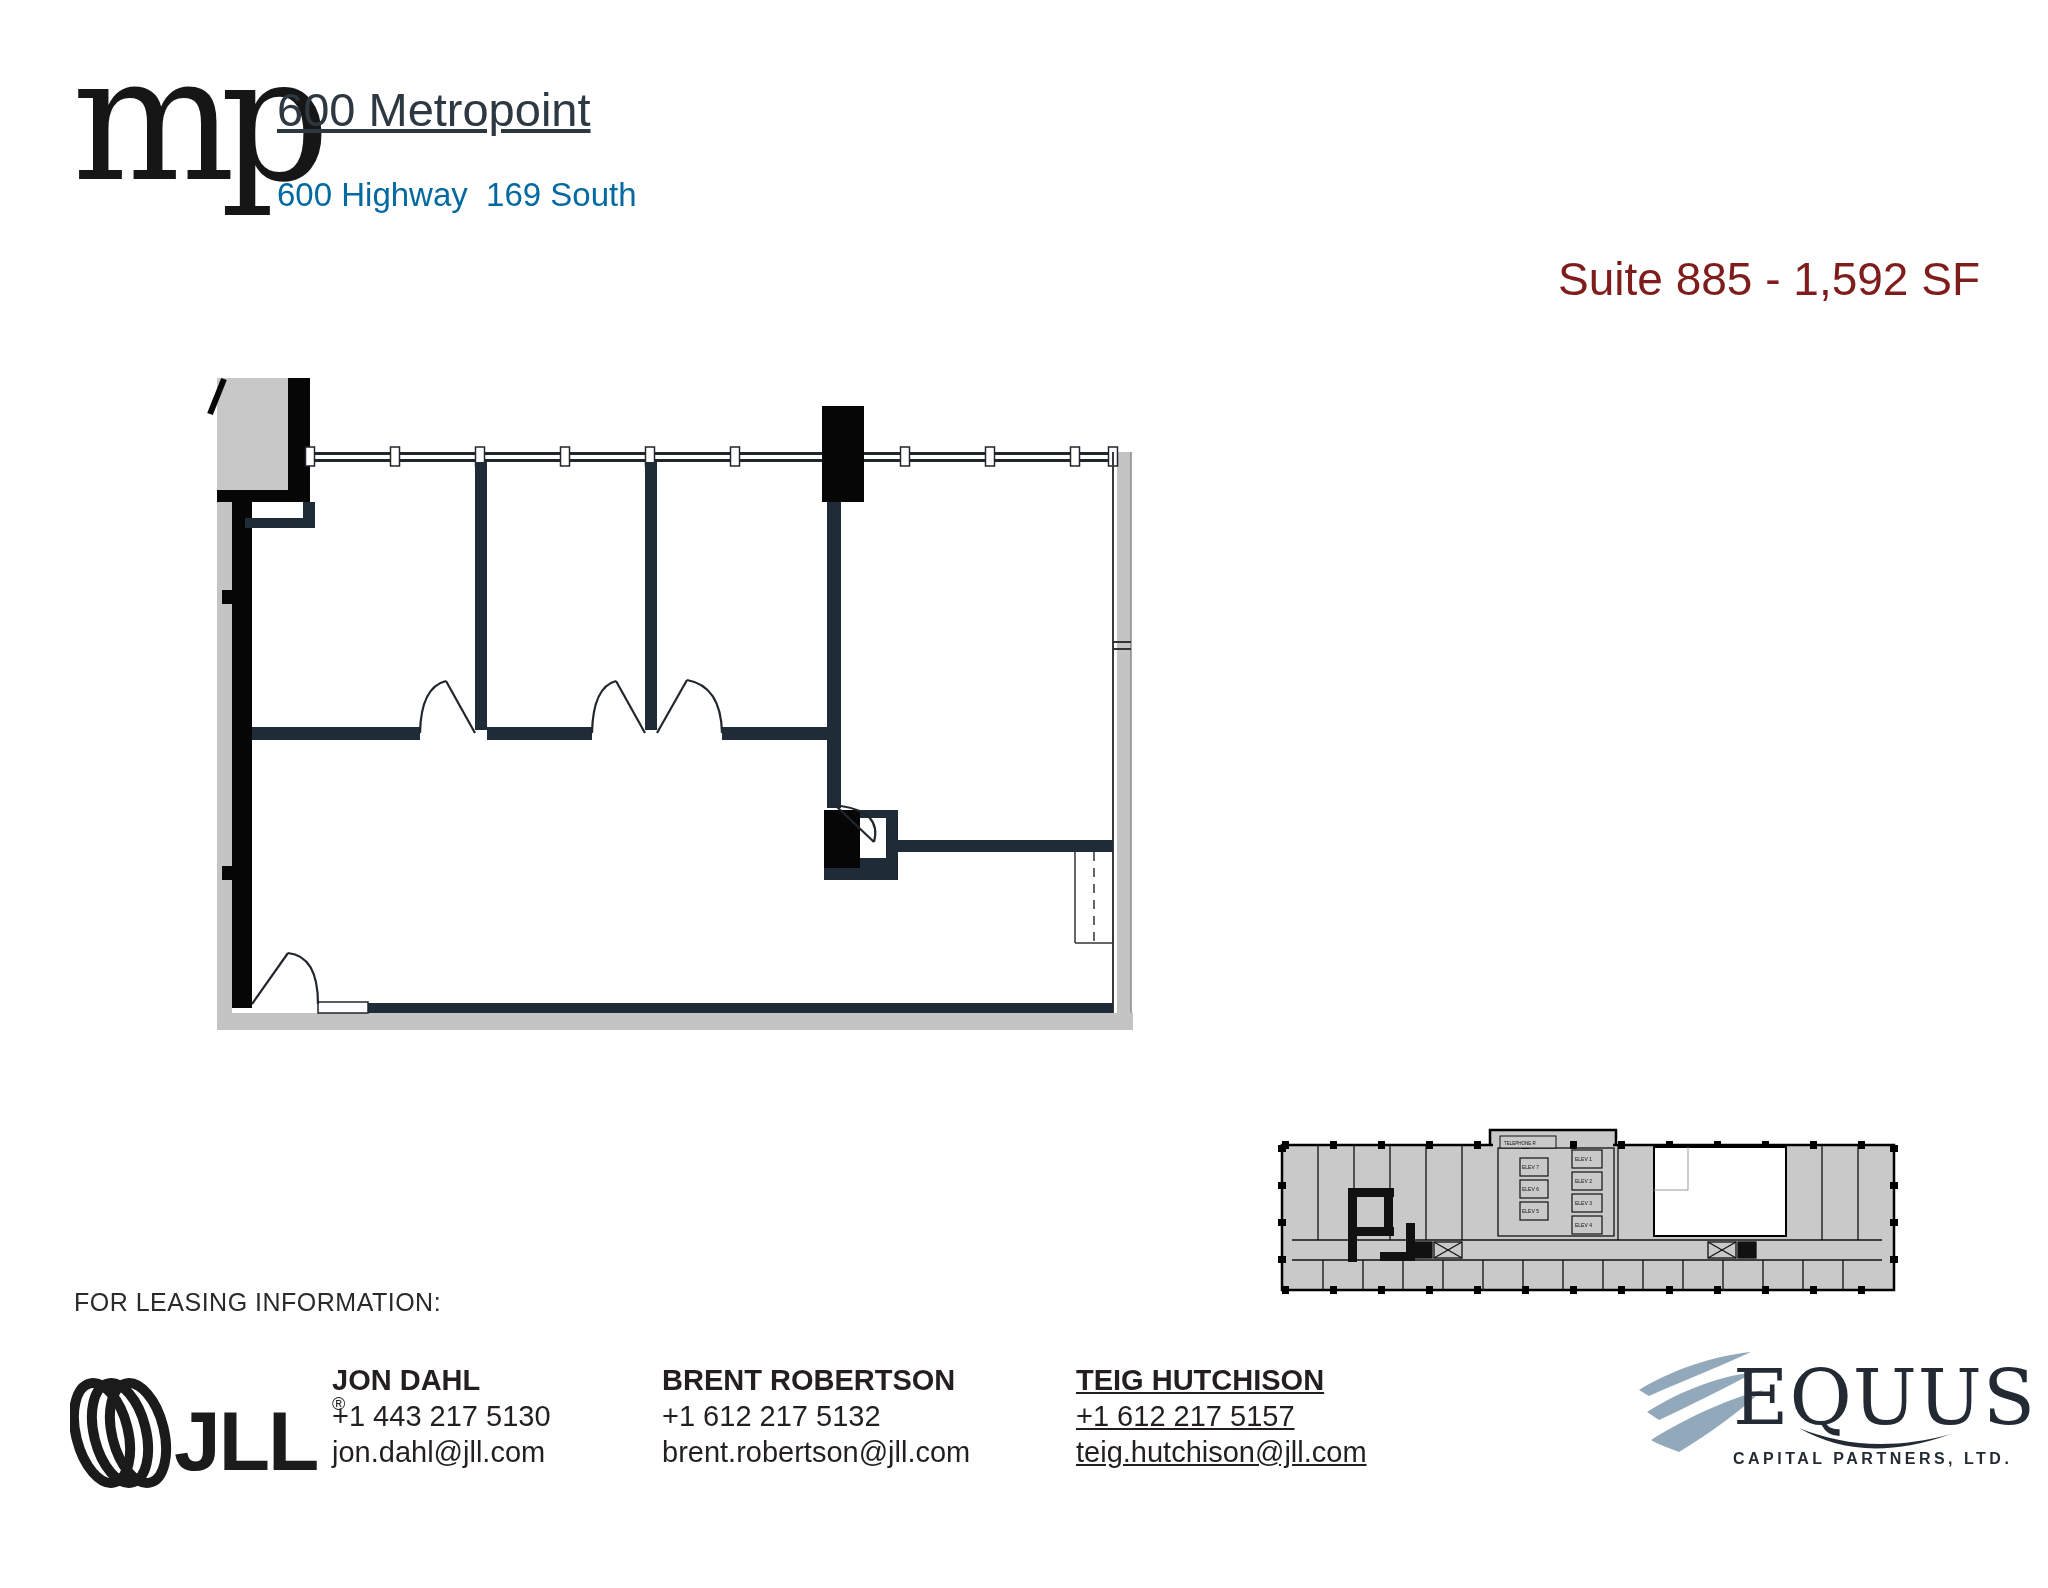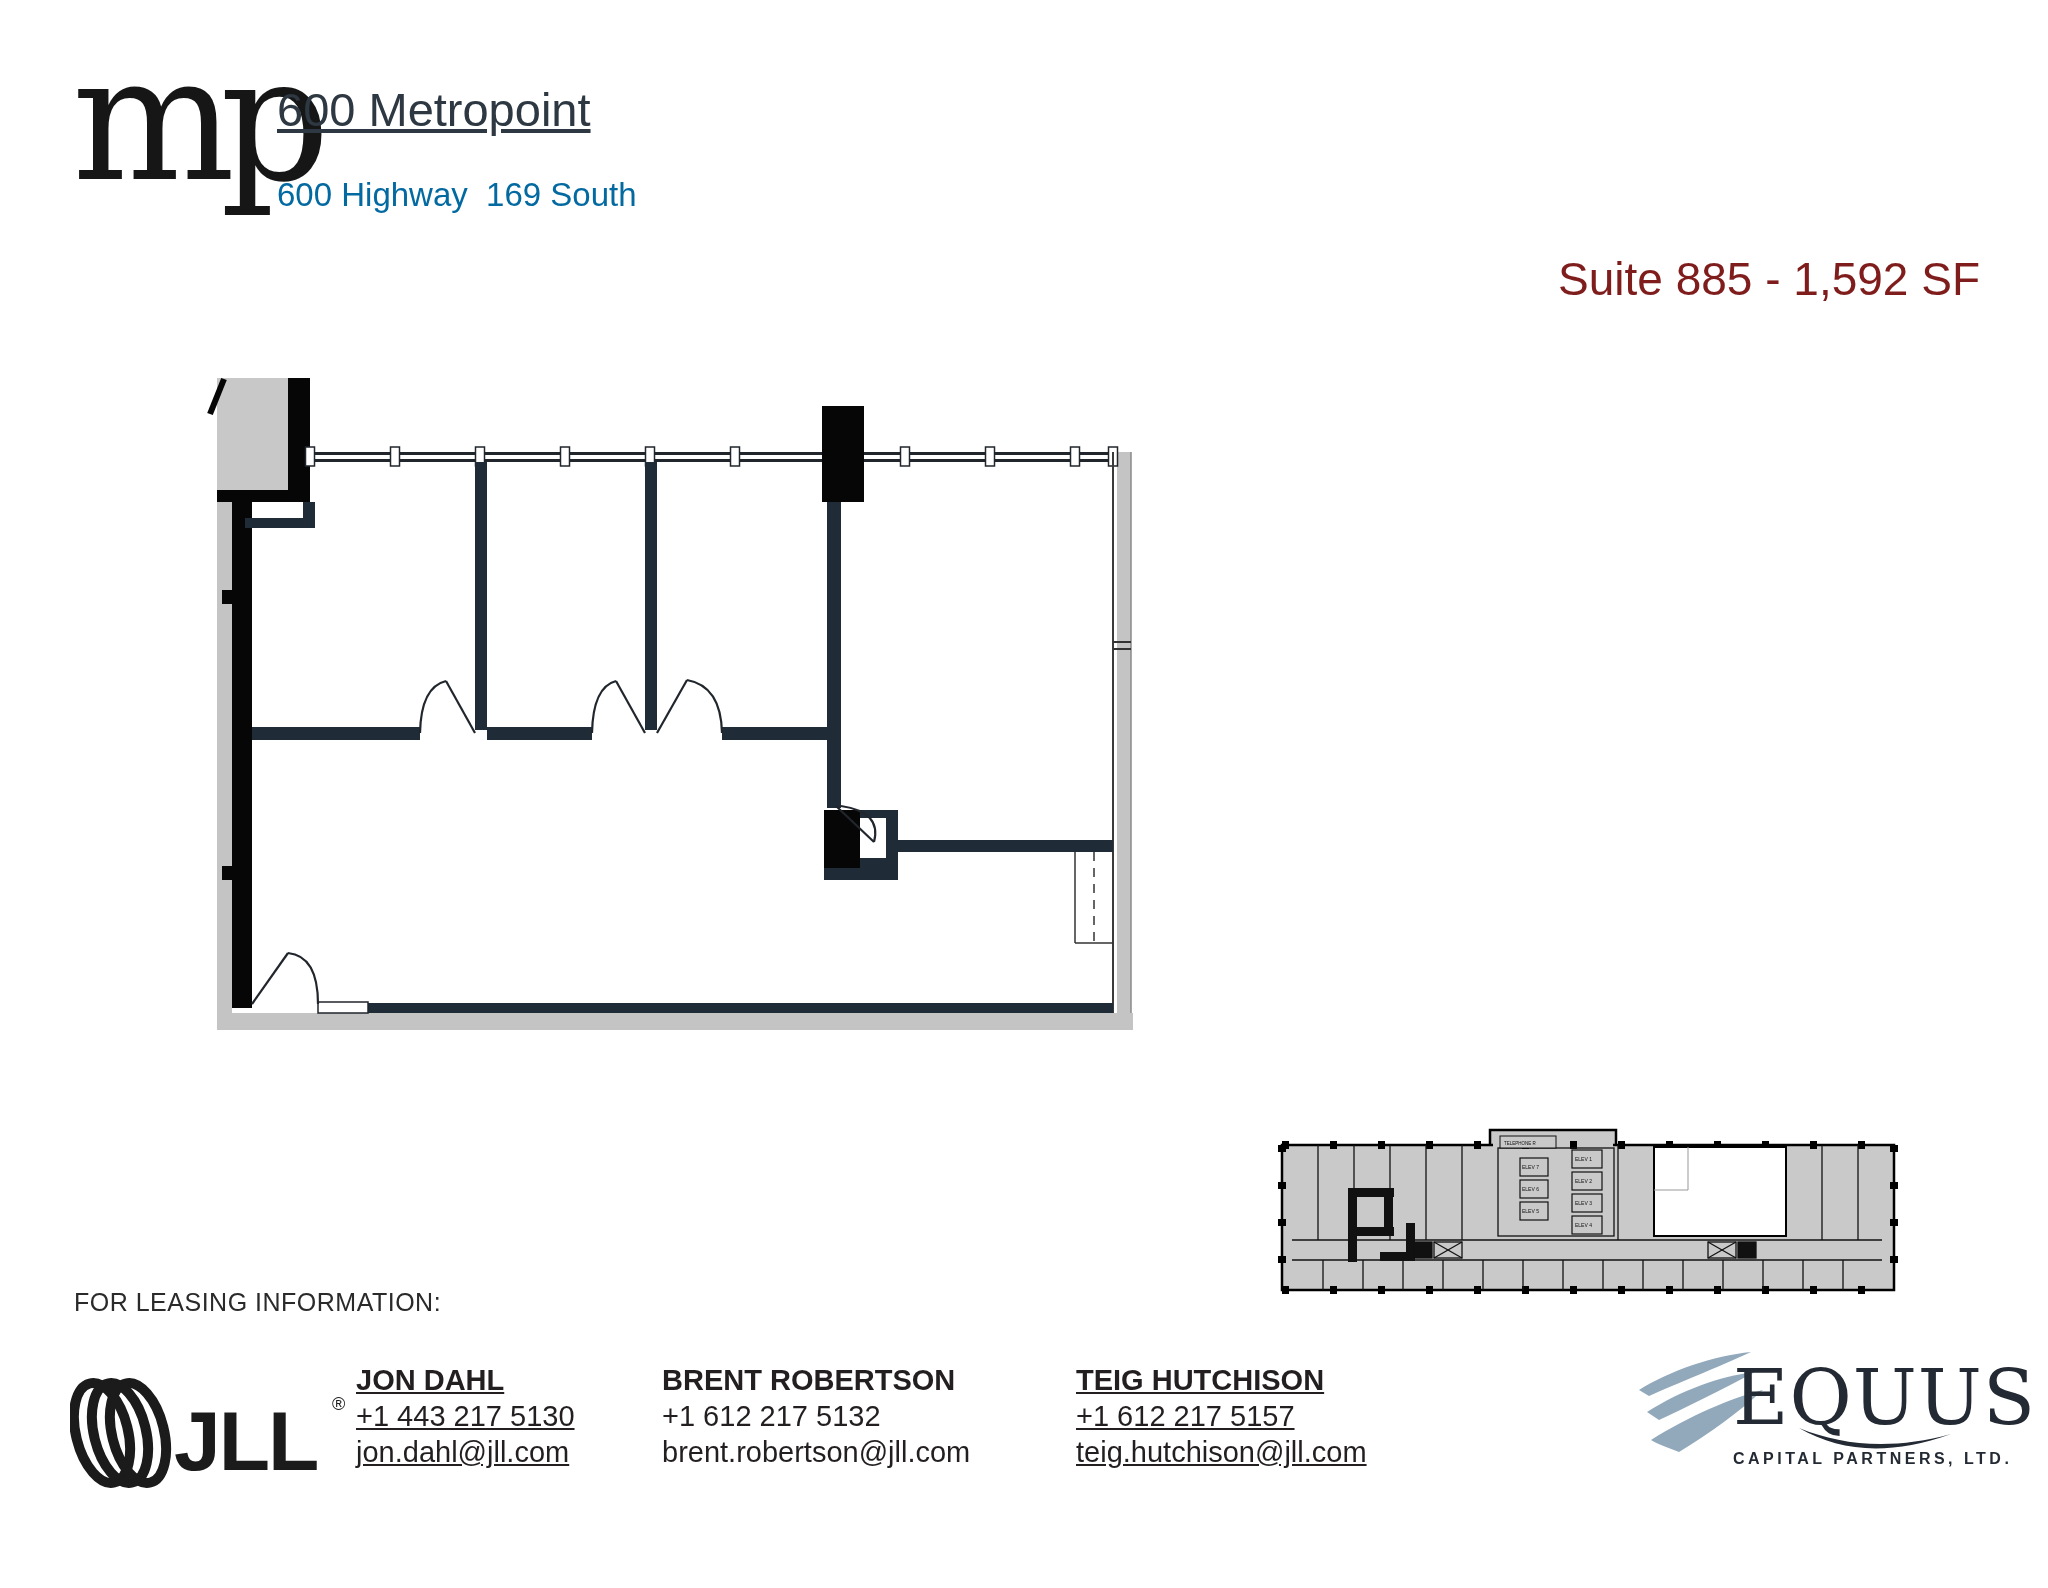--- a/index.html
+++ b/index.html
@@ -21,21 +21,21 @@
   }
   .suite-label{
     right:68px; top:252px; font-size:46px; color:#7f1d1d; text-align:left;
   }
   
   .leasing-heading{
     left:74px; top:1288px; font-size:25px; color:#2a2a2a; letter-spacing:.5px;
   }
   .contact{ top:1362px; width:330px; font-size:29px; line-height:36px; color:#231f20;}
   .contact .cname{font-weight:bold;}
-  .c1{left:356px;text-decoration:underline;} .c2{left:662px;} .c3{left:1076px;text-decoration:underline;}
+  .c1{left:332px;} .c2{left:662px;} .c3{left:1076px;text-decoration:underline;}
   svg text{font-family:"Liberation Sans", sans-serif;}
   .equus-word{font-family:"DejaVu Serif", serif;}
 </style>
 </head>
 <body>
 
 <div class="page">
 
   <div class="abs mp-logo">mp</div>
   <div class="abs bldg-title">600 Metropoint</div>

